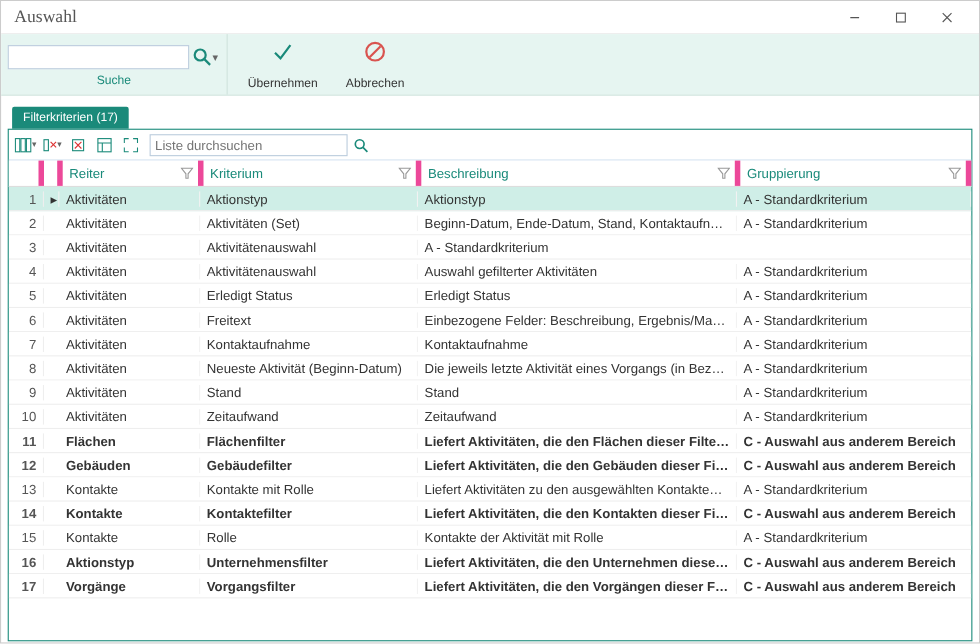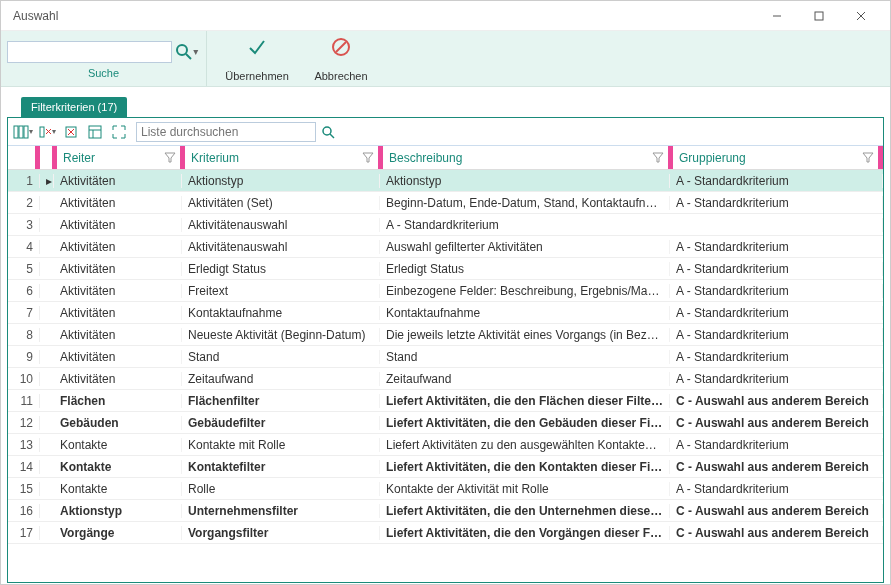--- a/index.html
+++ b/index.html
@@ -1,41 +1,41 @@
 <!DOCTYPE html>
 <html><head>
 <meta charset="utf-8">
 <style>
 * { box-sizing: border-box; margin: 0; padding: 0; }
 body { font-family: "Segoe UI", Tahoma, sans-serif; font-size: 12px; color: #333; background: #fff; width: 891px; height: 585px; overflow: hidden; border: 1px solid #ccc; }
 
 
 .titlebar { height: 30px; display: flex; align-items: center; padding: 0 8px; background: #fff; border-bottom: 1px solid #eee; }
-.titlebar .title { flex: 1; font-size: 12px; color: #555; padding-left: 4px; }
+.titlebar .title { flex: 1; font-size: 16px; color: #555; padding-left: 4px; font-family: Liberation Serif, serif; }
 .titlebar .win-btn { width: 42px; height: 26px; display: flex; align-items: center; justify-content: center; color: #555; cursor: default; }
 .titlebar .win-btn svg { width: 10px; height: 10px; }
 
 
 .toolbar-wrap { background: #e6f5f1; border-bottom: 1px solid #d4e5e0; height: 56px; display: flex; align-items: stretch; }
 .search-group { width: 206px; display: flex; flex-direction: column; align-items: center; justify-content: center; border-right: 1px solid #cfe3dd; }
 .search-row { display: flex; align-items: center; padding: 4px 6px 0 6px; width: 100%; }
 .search-input { flex: 1; height: 22px; border: 1px solid #bcd; background: #fff; padding: 0 4px; font-size: 12px; }
 .search-btn { width: 28px; height: 26px; display: flex; align-items: center; justify-content: center; margin-left: 2px; color: #1a8a7a; }
 .search-drop { width: 10px; color: #666; font-size: 10px; }
 .search-label { font-size: 11px; color: #1a8a7a; padding: 2px 0 4px; }
 
 .actions-group { display: flex; align-items: stretch; padding: 0 8px; }
 .action-btn { width: 84px; display: flex; flex-direction: column; align-items: center; justify-content: center; cursor: default; }
 .action-btn .ic { width: 22px; height: 22px; display: flex; align-items: center; justify-content: center; }
 .action-btn .lbl { font-size: 11px; color: #333; margin-top: 12px; }
 .ic-accept { color: #1a8a7a; }
 .ic-cancel { color: #d9534f; }
 
 
-.tab-strip { margin: 6px 6px 0 20px; height: 24px; display: flex; align-items: flex-end; }
+.tab-strip { margin: 6px 6px 0 10px; height: 24px; display: flex; align-items: flex-end; }
 .tab { background: #1a8a7a; color: #fff; font-size: 11px; padding: 4px 10px; border-radius: 2px 2px 0 0; }
 
 
 .grid-wrap { margin: 0 6px 6px 6px; border: 1px solid #1a8a7a; height: 466px; display: flex; flex-direction: column; }
 
 
 .grid-toolbar { height: 28px; display: flex; align-items: center; padding: 0 4px; border-bottom: 1px solid #cde; gap: 2px; }
 .gt-btn { width: 22px; height: 22px; display: flex; align-items: center; justify-content: center; color: #1a8a7a; }
 .grid-search { flex: 0 0 180px; height: 20px; border: 1px solid #bcd; padding: 0 4px; font-size: 12px; margin-left: 4px; }
 .grid-search-ic { width: 20px; color: #1a8a7a; display: flex; justify-content: center; }
@@ -57,21 +57,21 @@
 .row:nth-child(odd) { background: #fff; }
 .row .cell { padding: 0 6px; font-size: 12px; border-right: 1px solid #f2f2f2; overflow: hidden; white-space: nowrap; text-overflow: ellipsis; }
 .row .num { width: 32px; text-align: right; color: #555; padding-right: 6px; border-right: 1px solid #eee; }
 .row .ptr { width: 14px; text-align: center; color: #333; }
 .row .c0 { width: 128px; }
 .row .c1 { width: 198px; }
 .row .c2 { width: 290px; }
 .row .c3 { flex: 1; }
 .row.sel { background: #cfeee7; }
 .row.bold .cell { font-weight: bold; }
-.row.bold .num, .row.bold .ptr { font-weight: normal; }
+.row.bold .num, .row.bold .ptr { font-weight: bold; }
 
 svg { display: block; }
 </style>
 </head>
 <body>
 
 <div class="titlebar">
   <div class="title">Auswahl</div>
   <div class="win-btn">
       <svg viewBox="0 0 10 10">

